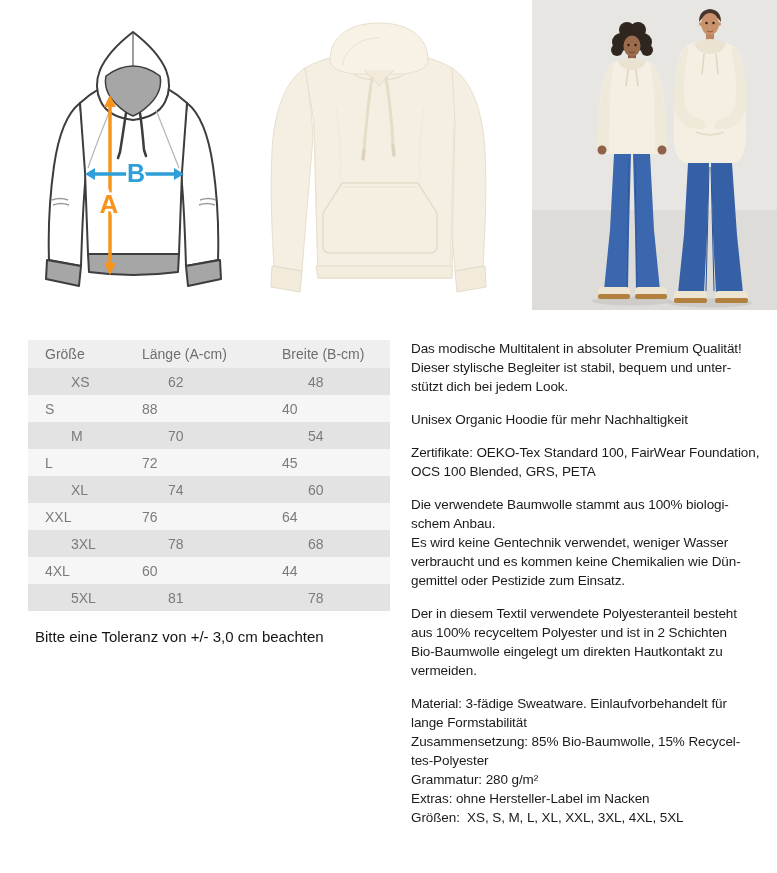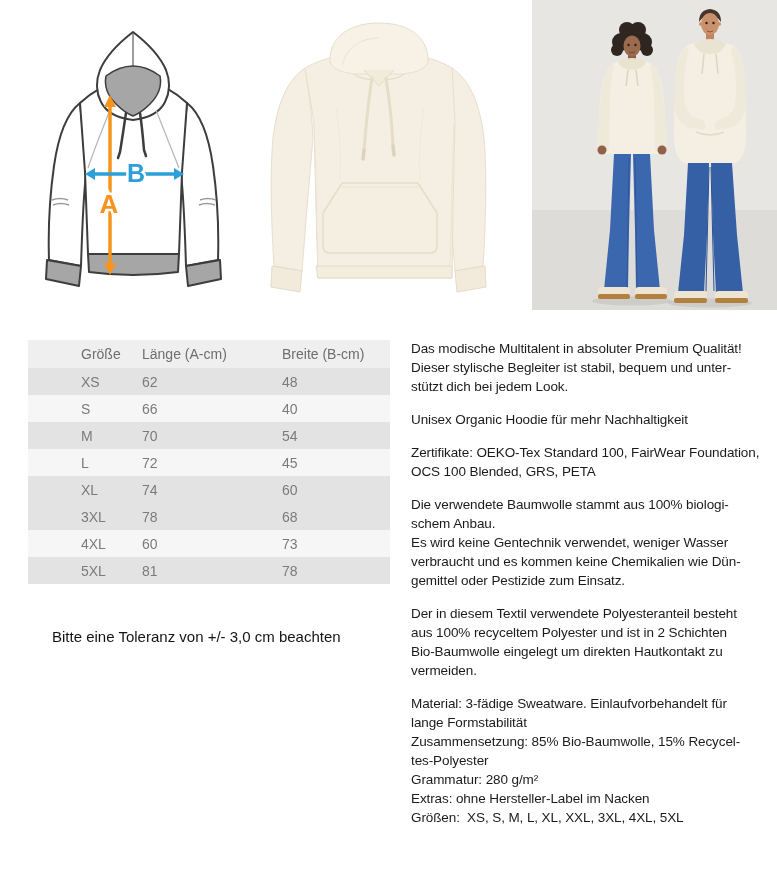--- a/index.html
+++ b/index.html
@@ -3,25 +3,25 @@
 <meta charset="utf-8">
 <style>
   html,body{margin:0;padding:0;background:#fff;}
   .page{position:relative;width:777px;height:873px;background:#ffffff;overflow:hidden;
         font-family:"Liberation Sans",sans-serif;}
 
   
   .size-table{position:absolute;left:28px;top:340px;width:362px;font-size:14px;color:#7b7b7b;}
   .tr{display:grid;grid-template-columns:114px 140px 1fr;align-items:center;height:27px;}
   .tr.header{height:28px;background:#efefef;color:#6e6e6e;}
-  .tr.odd{background:#e3e3e3;}
+  .tr.odd{background:#e3e3e3;padding-left:26px;}
   .tr.even{background:#f6f6f6;}
-  .td:first-child{padding-left:17px;margin-left:36px;}
-
-  .tolerance{position:absolute;left:52px;top:628px;font-size:15px;color:#141414;}
+  .td:first-child{padding-left:17px;}
+
+  .tolerance{position:absolute;left:35px;top:628px;font-size:15px;color:#141414;}
 
   
   .desc{position:absolute;left:411px;top:339px;width:368px;font-size:13.5px;line-height:19px;
         color:#1b1b1b;letter-spacing:-0.1px;}
   .desc .para{margin:0 0 14px 0;}
   .desc .line{white-space:pre-wrap;}
 
   
   .media{position:absolute;}
   svg text.meas{font-family:"Liberation Sans",sans-serif;font-weight:bold;paint-order:stroke;stroke:#fff;stroke-width:5px;}
@@ -187,47 +187,52 @@
       <div class="td">Breite (B-cm)</div>
     </div>
     <div>
         <div class="tr odd">
           <div class="td">XS</div>
           <div class="td">62</div>
           <div class="td">48</div>
         </div>
         <div class="tr even">
           <div class="td">S</div>
-          <div class="td">66</div>
+          <div class="td">88</div>
           <div class="td">40</div>
         </div>
         <div class="tr odd">
           <div class="td">M</div>
           <div class="td">70</div>
           <div class="td">54</div>
         </div>
         <div class="tr even">
           <div class="td">L</div>
           <div class="td">72</div>
           <div class="td">45</div>
         </div>
         <div class="tr odd">
           <div class="td">XL</div>
           <div class="td">74</div>
           <div class="td">60</div>
         </div>
+        <div class="tr even">
+          <div class="td">XXL</div>
+          <div class="td">76</div>
+          <div class="td">64</div>
+        </div>
         <div class="tr odd">
           <div class="td">3XL</div>
           <div class="td">78</div>
           <div class="td">68</div>
         </div>
         <div class="tr even">
           <div class="td">4XL</div>
           <div class="td">60</div>
-          <div class="td">73</div>
+          <div class="td">44</div>
         </div>
         <div class="tr odd">
           <div class="td">5XL</div>
           <div class="td">81</div>
           <div class="td">78</div>
         </div>
       </div>
   </div>
 
   <div class="tolerance">Bitte eine Toleranz von +/- 3,0 cm beachten</div>

